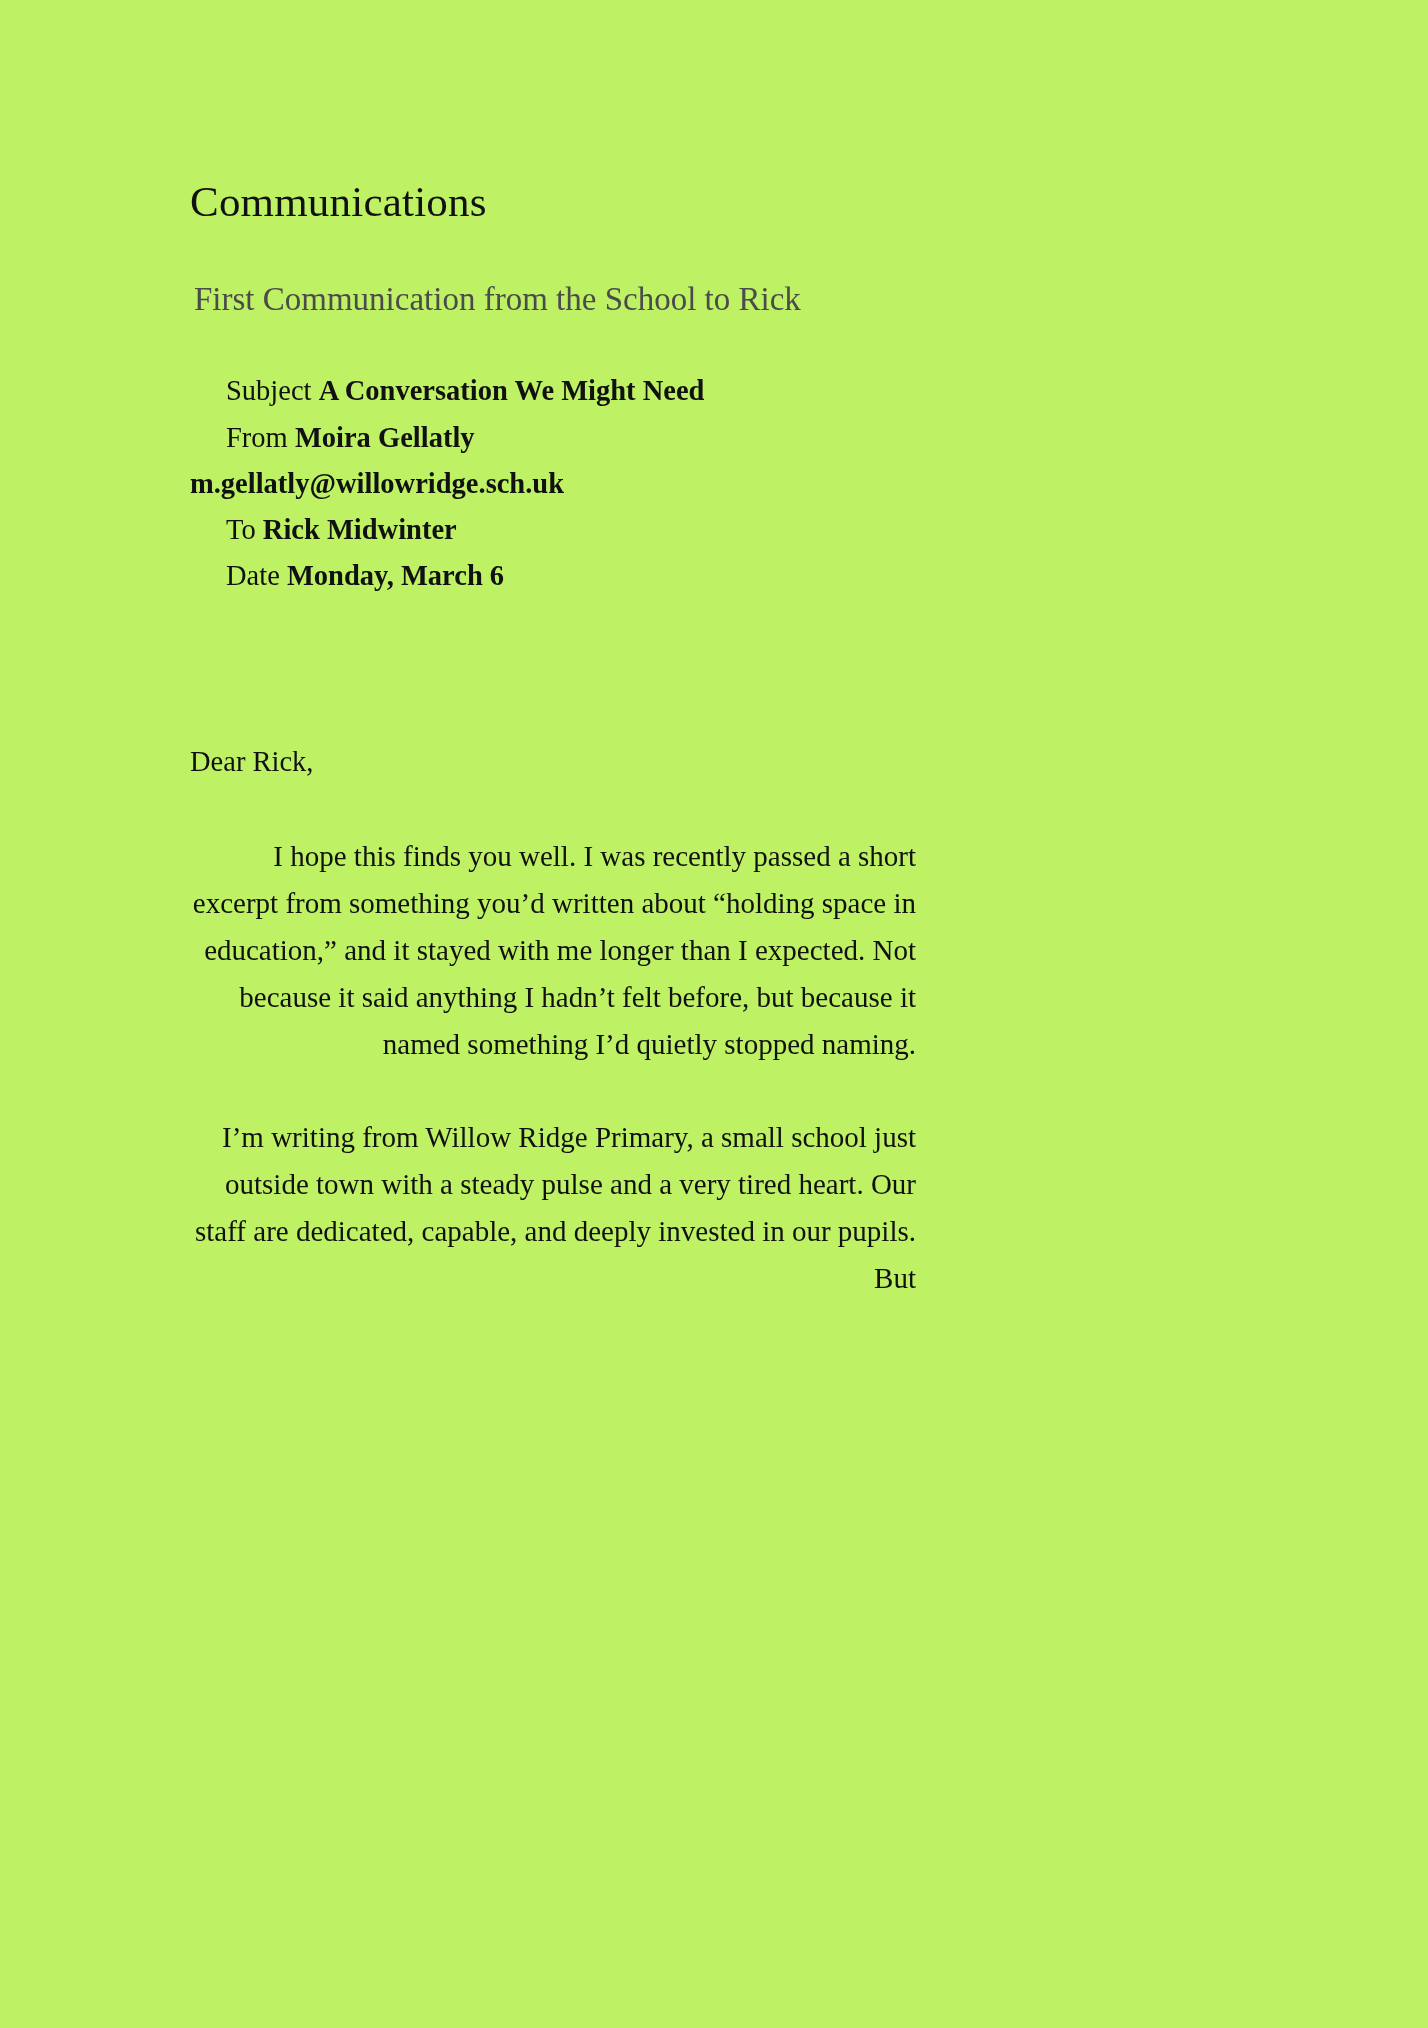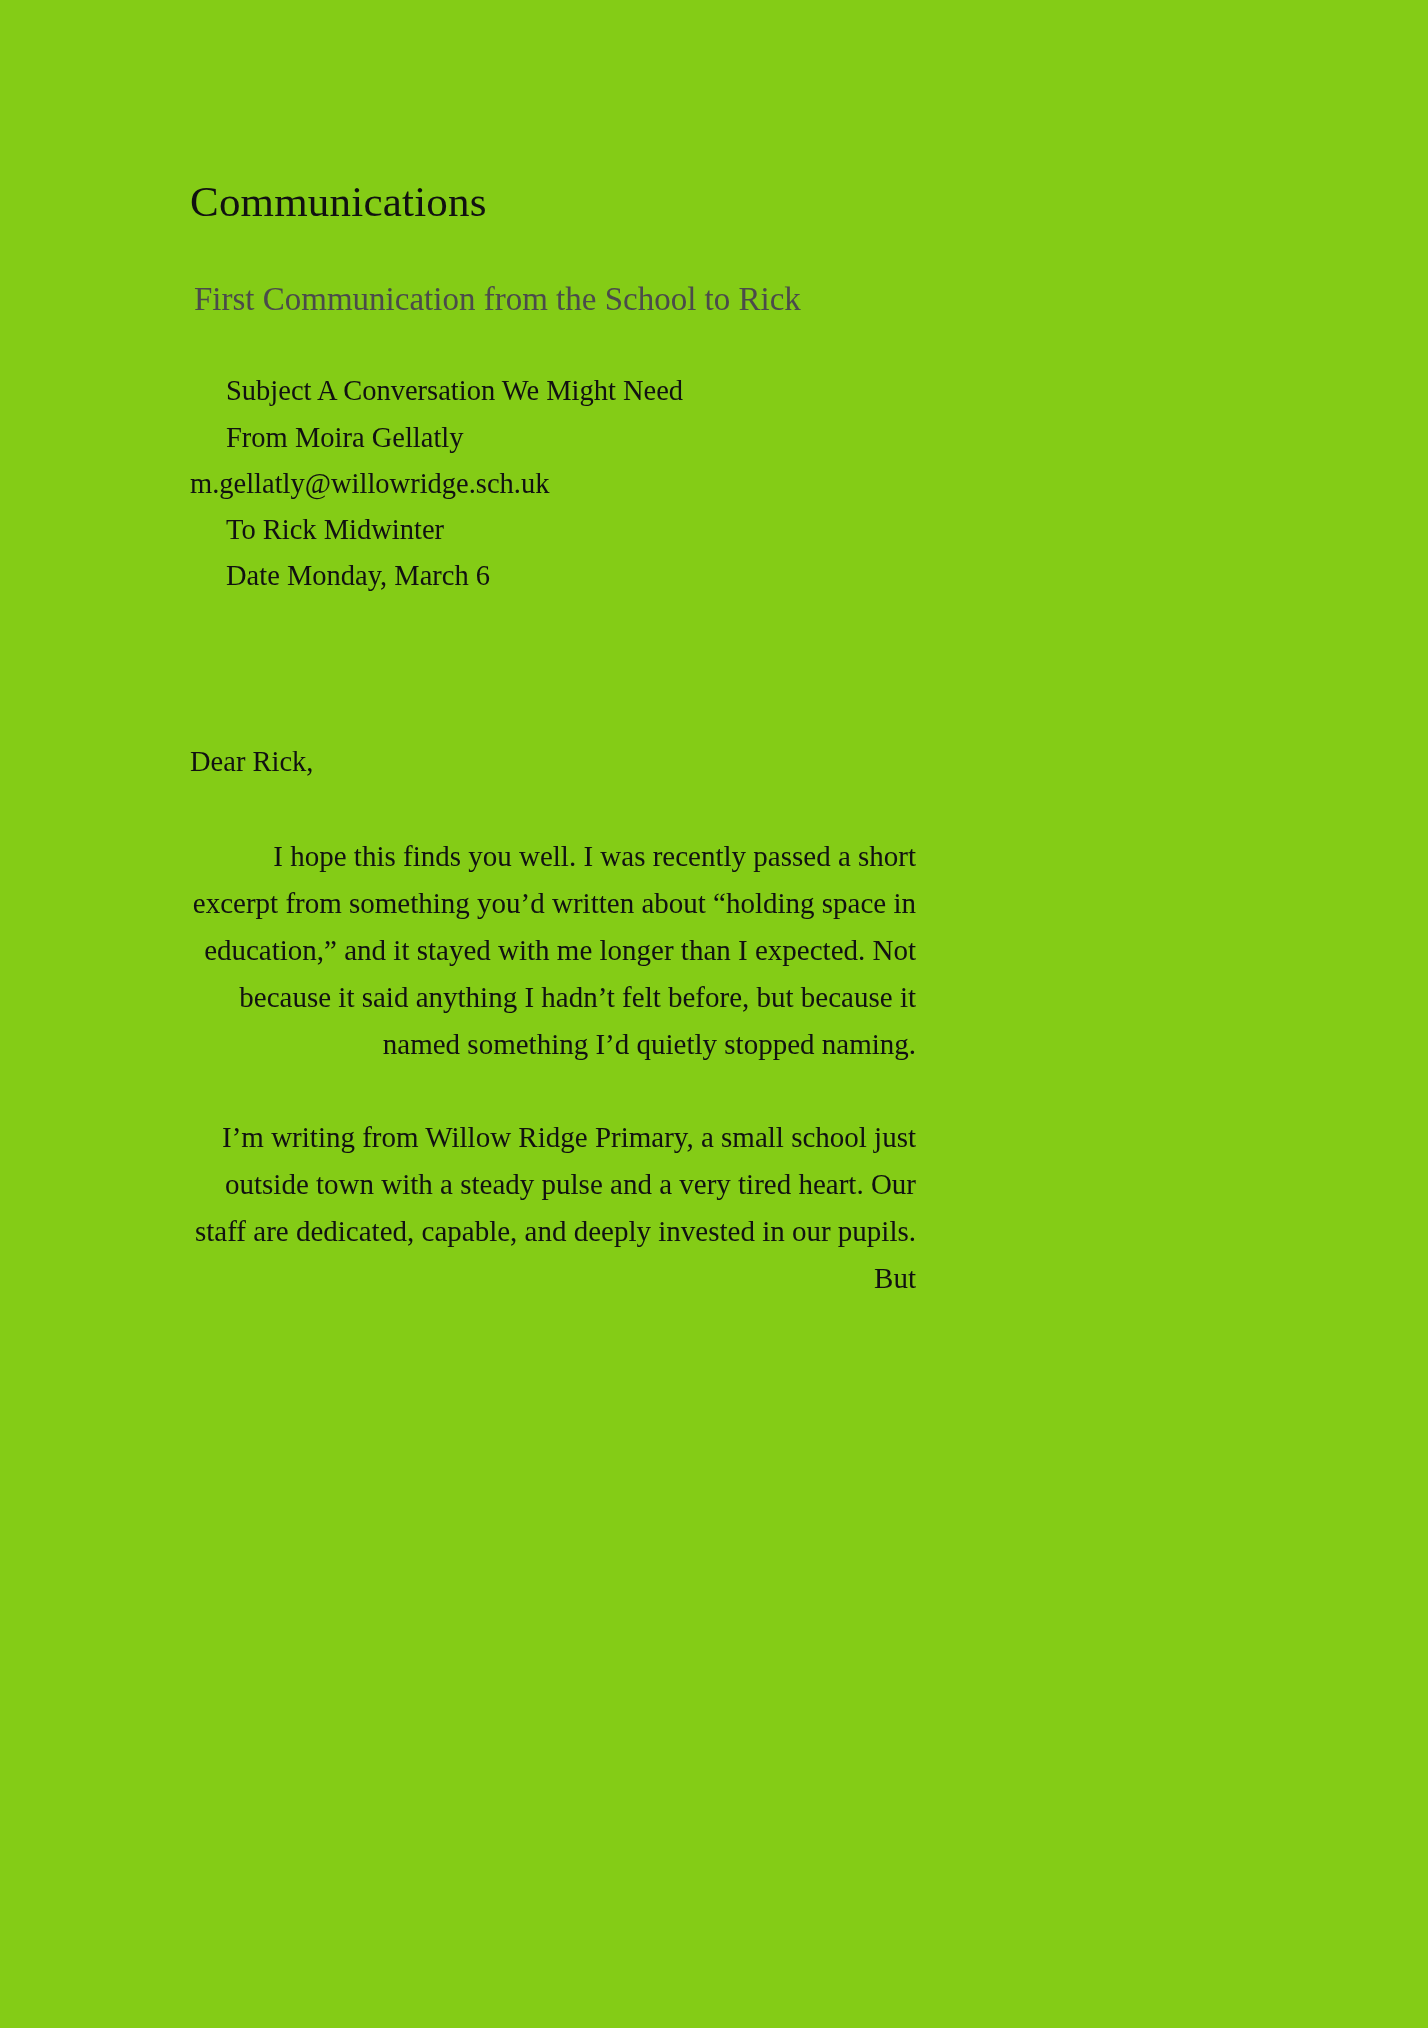--- a/index.html
+++ b/index.html
@@ -11,21 +11,21 @@
     width: 1428px;
     height: 2028px;
     font-family: "Liberation Serif", "DejaVu Serif", serif;
     color: #111111;
     overflow: hidden;
   }
   .page {
     position: relative;
     width: 1428px;
     height: 2028px;
-    background: #84cc16;
+    background: #bef264;
     box-sizing: border-box;
   }
   .content {
     position: absolute;
     left: 190px;
     top: 176px;
     width: 726px;
   }
   .doc-title {
     font-size: 43px;
@@ -50,21 +50,21 @@
   }
   .meta-line {
     display: block;
     white-space: nowrap;
   }
   .meta-label {
     font-weight: 400;
     margin-left: 36px;
   }
   .meta-value {
-    font-weight: 400;
+    font-weight: 700;
   }
   .body-block {
     margin-top: 140px;
   }
   .salutation {
     font-size: 28.5px;
     line-height: 1.62;
     margin: 0 0 48px 0;
     color: #111111;
   }

